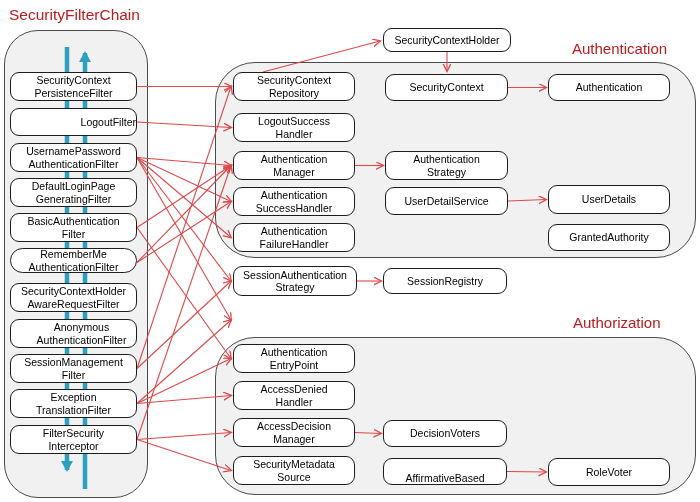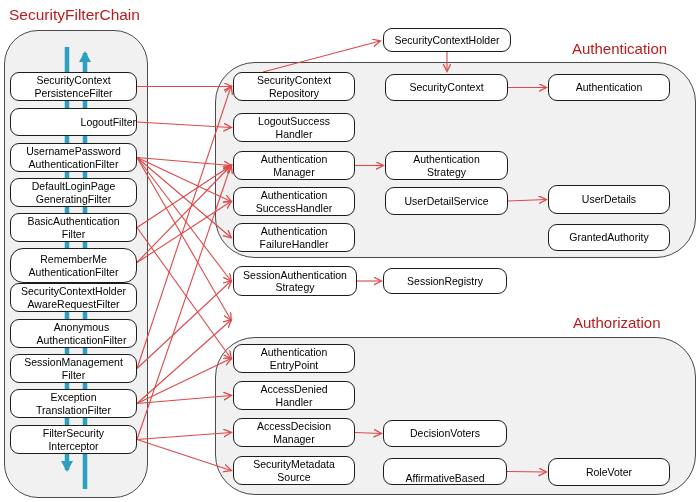--- a/index.html
+++ b/index.html
@@ -100,21 +100,21 @@
         <div class="nl">AuthenticationFilter</div>
       </div>
       <div class="node" style="left: 10px; top: 178px; width: 127px; height: 29px;">
         <div class="nl">DefaultLoginPage</div>
         <div class="nl">GeneratingFilter</div>
       </div>
       <div class="node" style="left: 10px; top: 213px; width: 127px; height: 29px;">
         <div class="nl">BasicAuthentication</div>
         <div class="nl">Filter</div>
       </div>
-      <div class="node" style="left: 10px; top: 248px; width: 127px; height: 35px; border-radius: 13px;">
+      <div class="node" style="left: 10px; top: 248px; width: 127px; height: 25px; border-radius: 13px;">
         <div class="nl">RememberMe</div>
         <div class="nl">AuthenticationFilter</div>
       </div>
       <div class="node" style="left: 10px; top: 283px; width: 127px; height: 29px;">
         <div class="nl">SecurityContextHolder</div>
         <div class="nl">AwareRequestFilter</div>
       </div>
       <div class="node" style="left: 10px; top: 319px; width: 127px; height: 29px; padding-left: 16px;">
         <div class="nl">Anonymous</div>
         <div class="nl">AuthenticationFilter</div>

